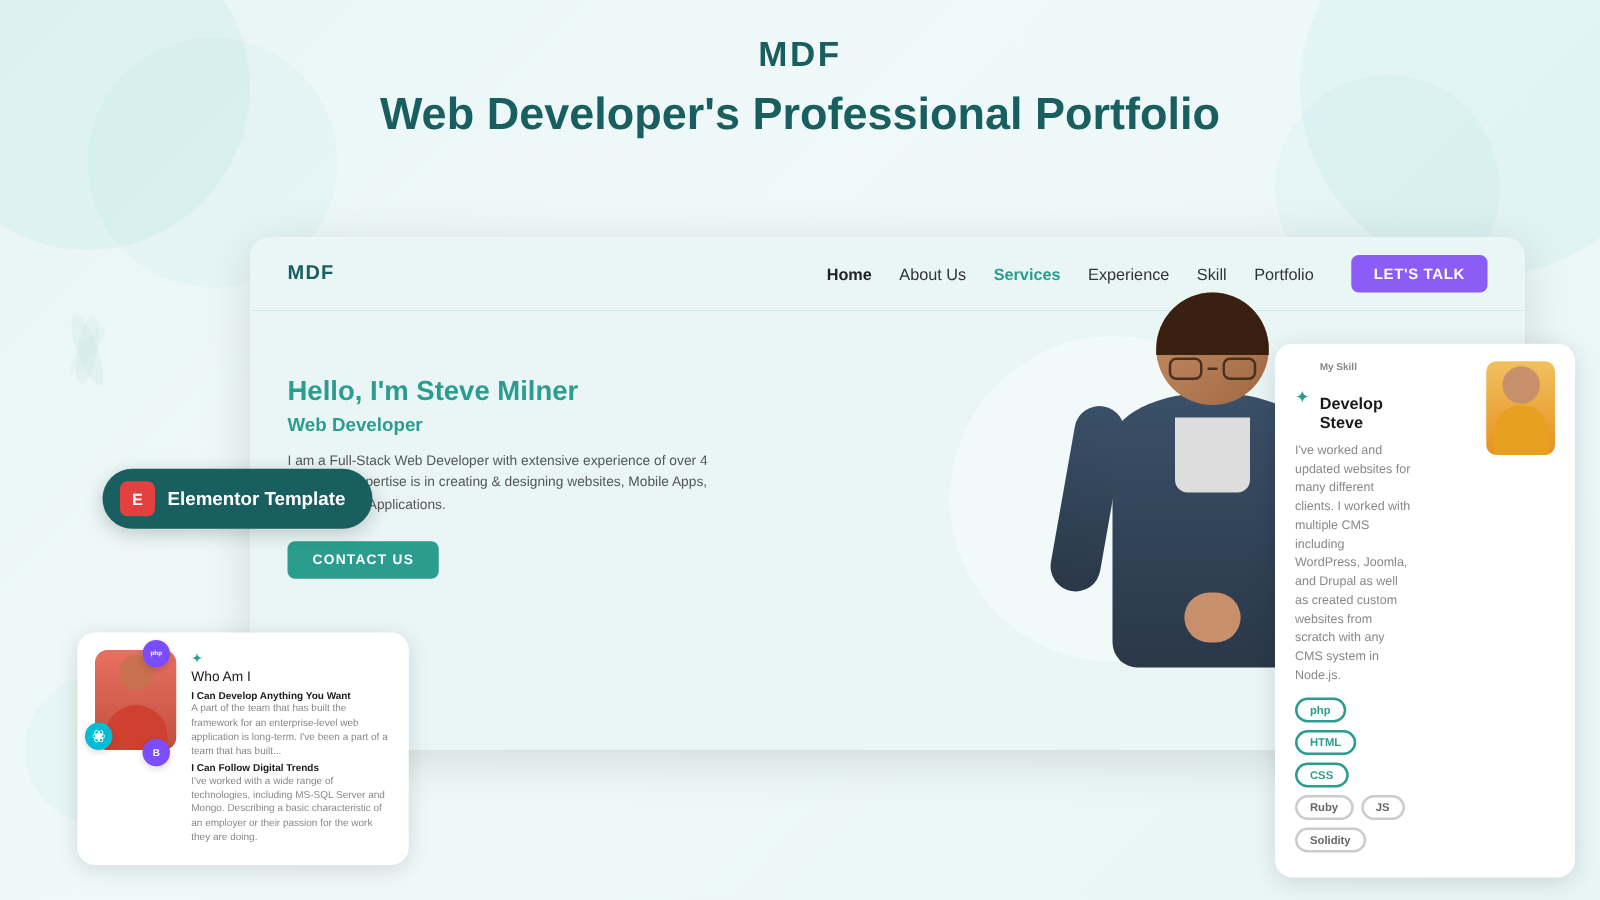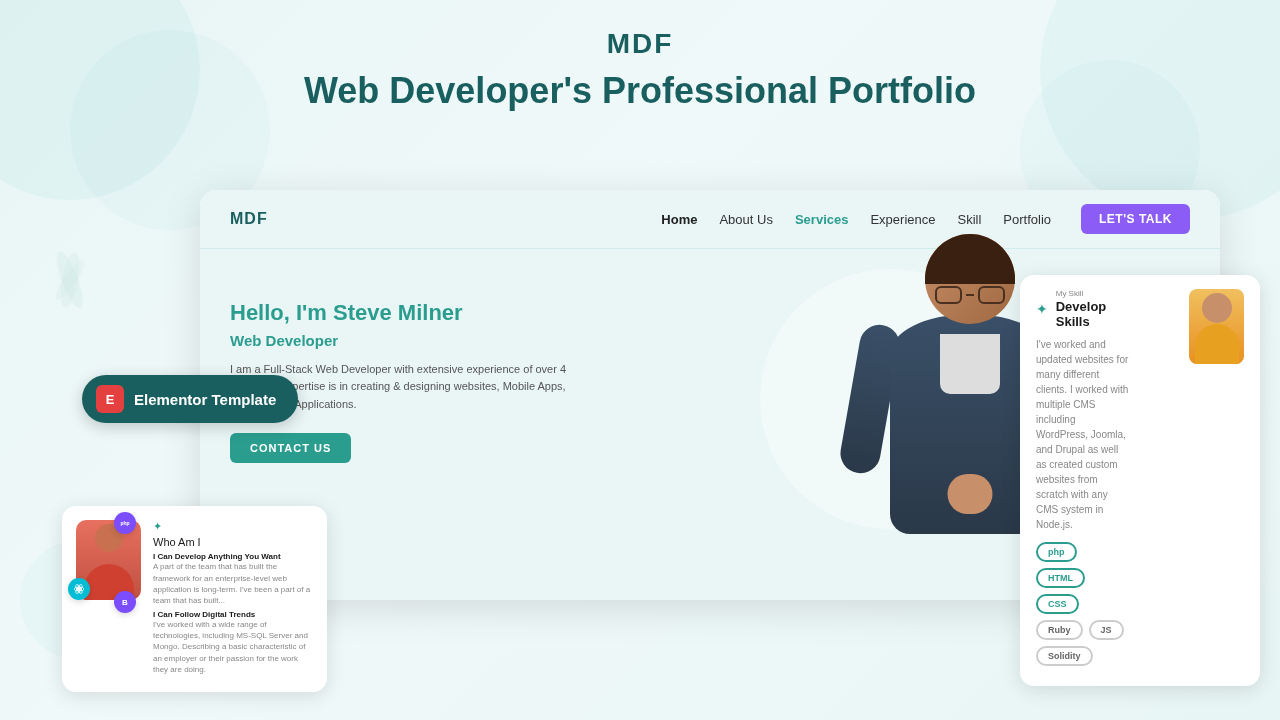--- a/index.html
+++ b/index.html
@@ -413,22 +413,22 @@
     </div>
   </div>
 </div>
 
 <div class="skills-card">
   <div style="display:flex; justify-content:space-between; align-items:flex-start;">
     <div style="flex:1; padding-right:60px;">
       <div class="skills-card-header">
         <span class="skills-card-icon">✦</span>
         <div>
-          <div style="font-size:8px; color:#888; margin-bottom:1px;">My Skill</div>
-          <div class="skills-card-title">Develop Skills</div>
+          <div style="font-size:8px; color:#888; margin-bottom:17px;font-weight:bold;">My Skill</div>
+          <div class="skills-card-title">Develop Steve</div>
         </div>
       </div>
       <div class="skills-card-desc">I've worked and updated websites for many different clients. I worked with multiple CMS including WordPress, Joomla, and Drupal as well as created custom websites from scratch with any CMS system in Node.js.</div>
       <div class="skill-tags">
         <span class="skill-tag">php</span>
         <span class="skill-tag">HTML</span>
         <span class="skill-tag">CSS</span>
       </div>
       <div class="skill-tags">
         <span class="skill-tag gray">Ruby</span>

